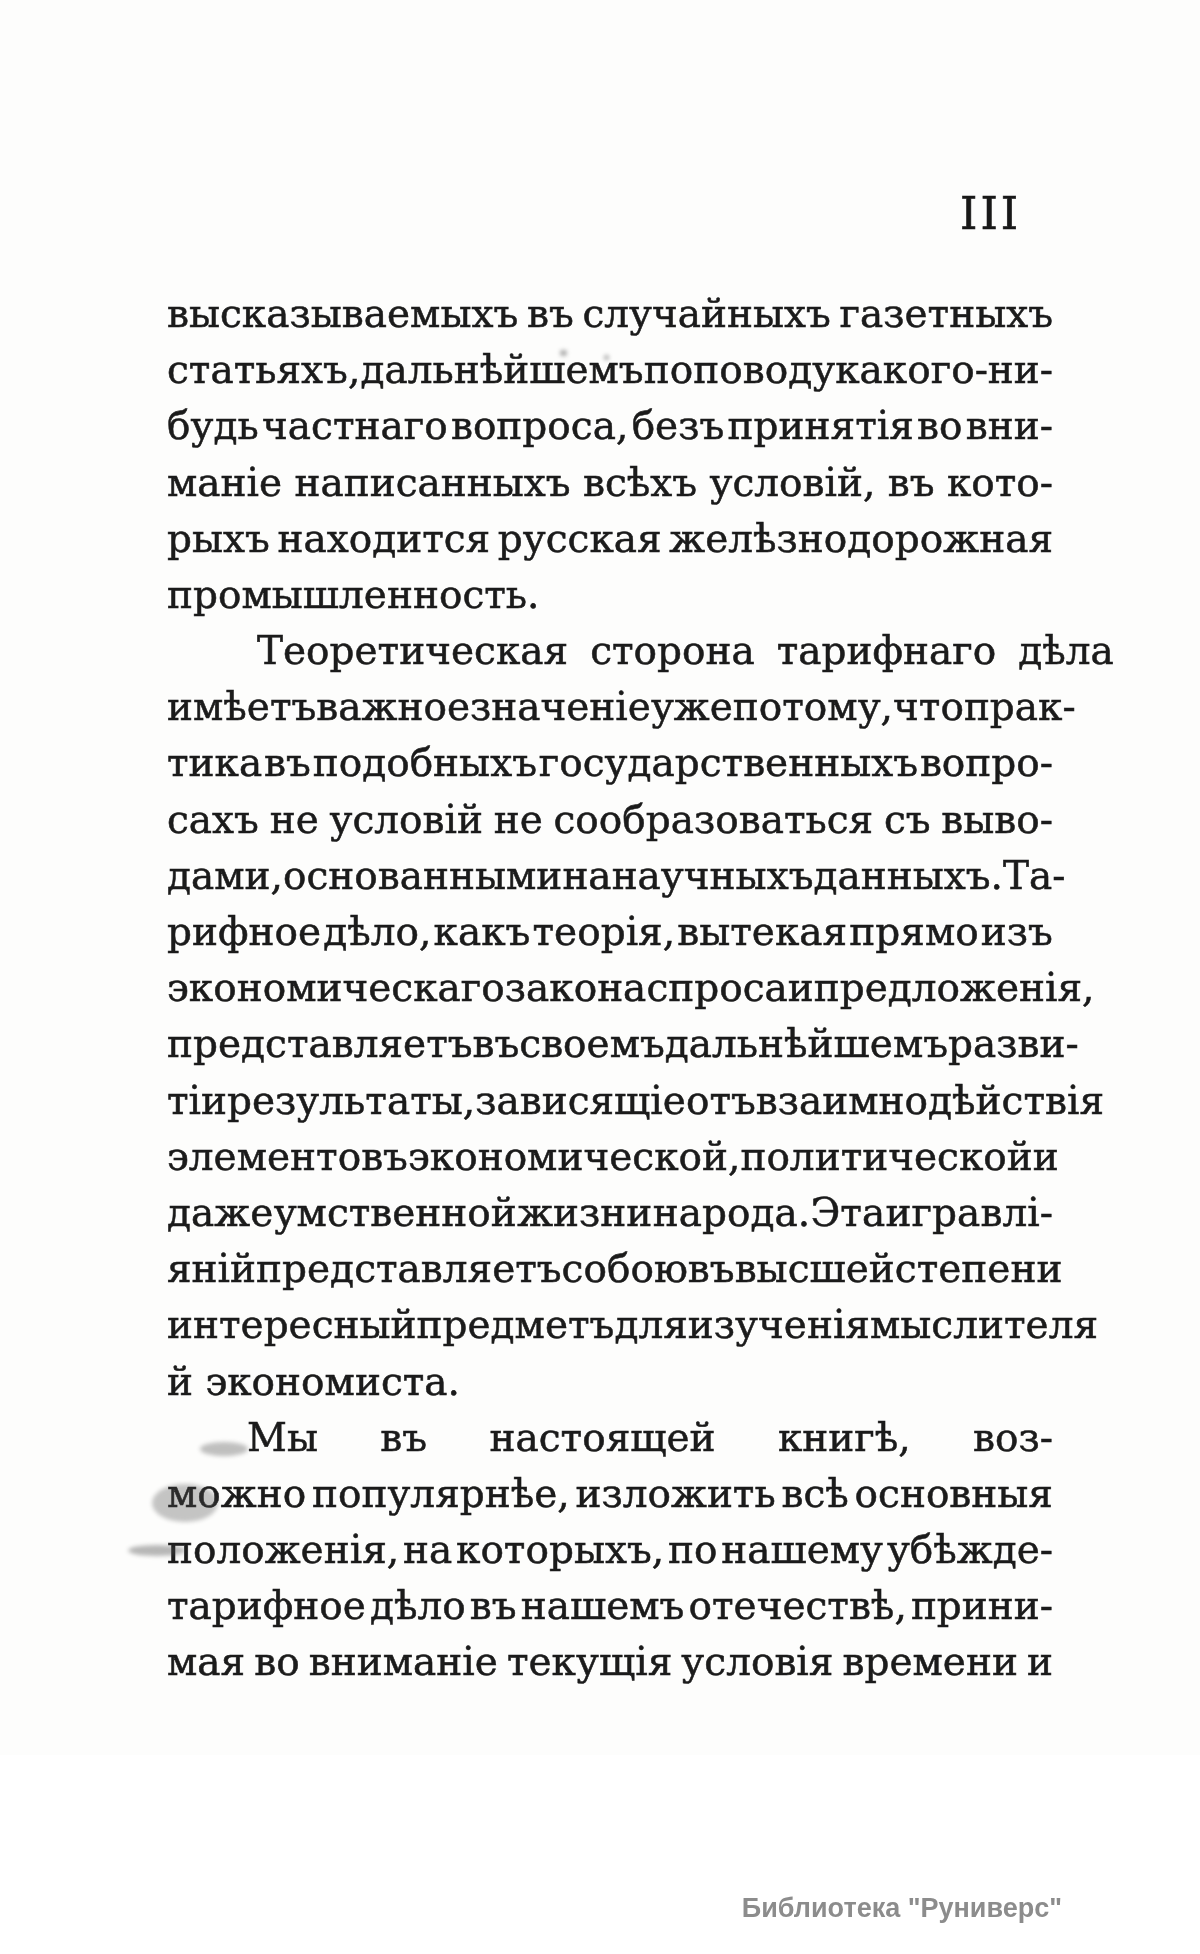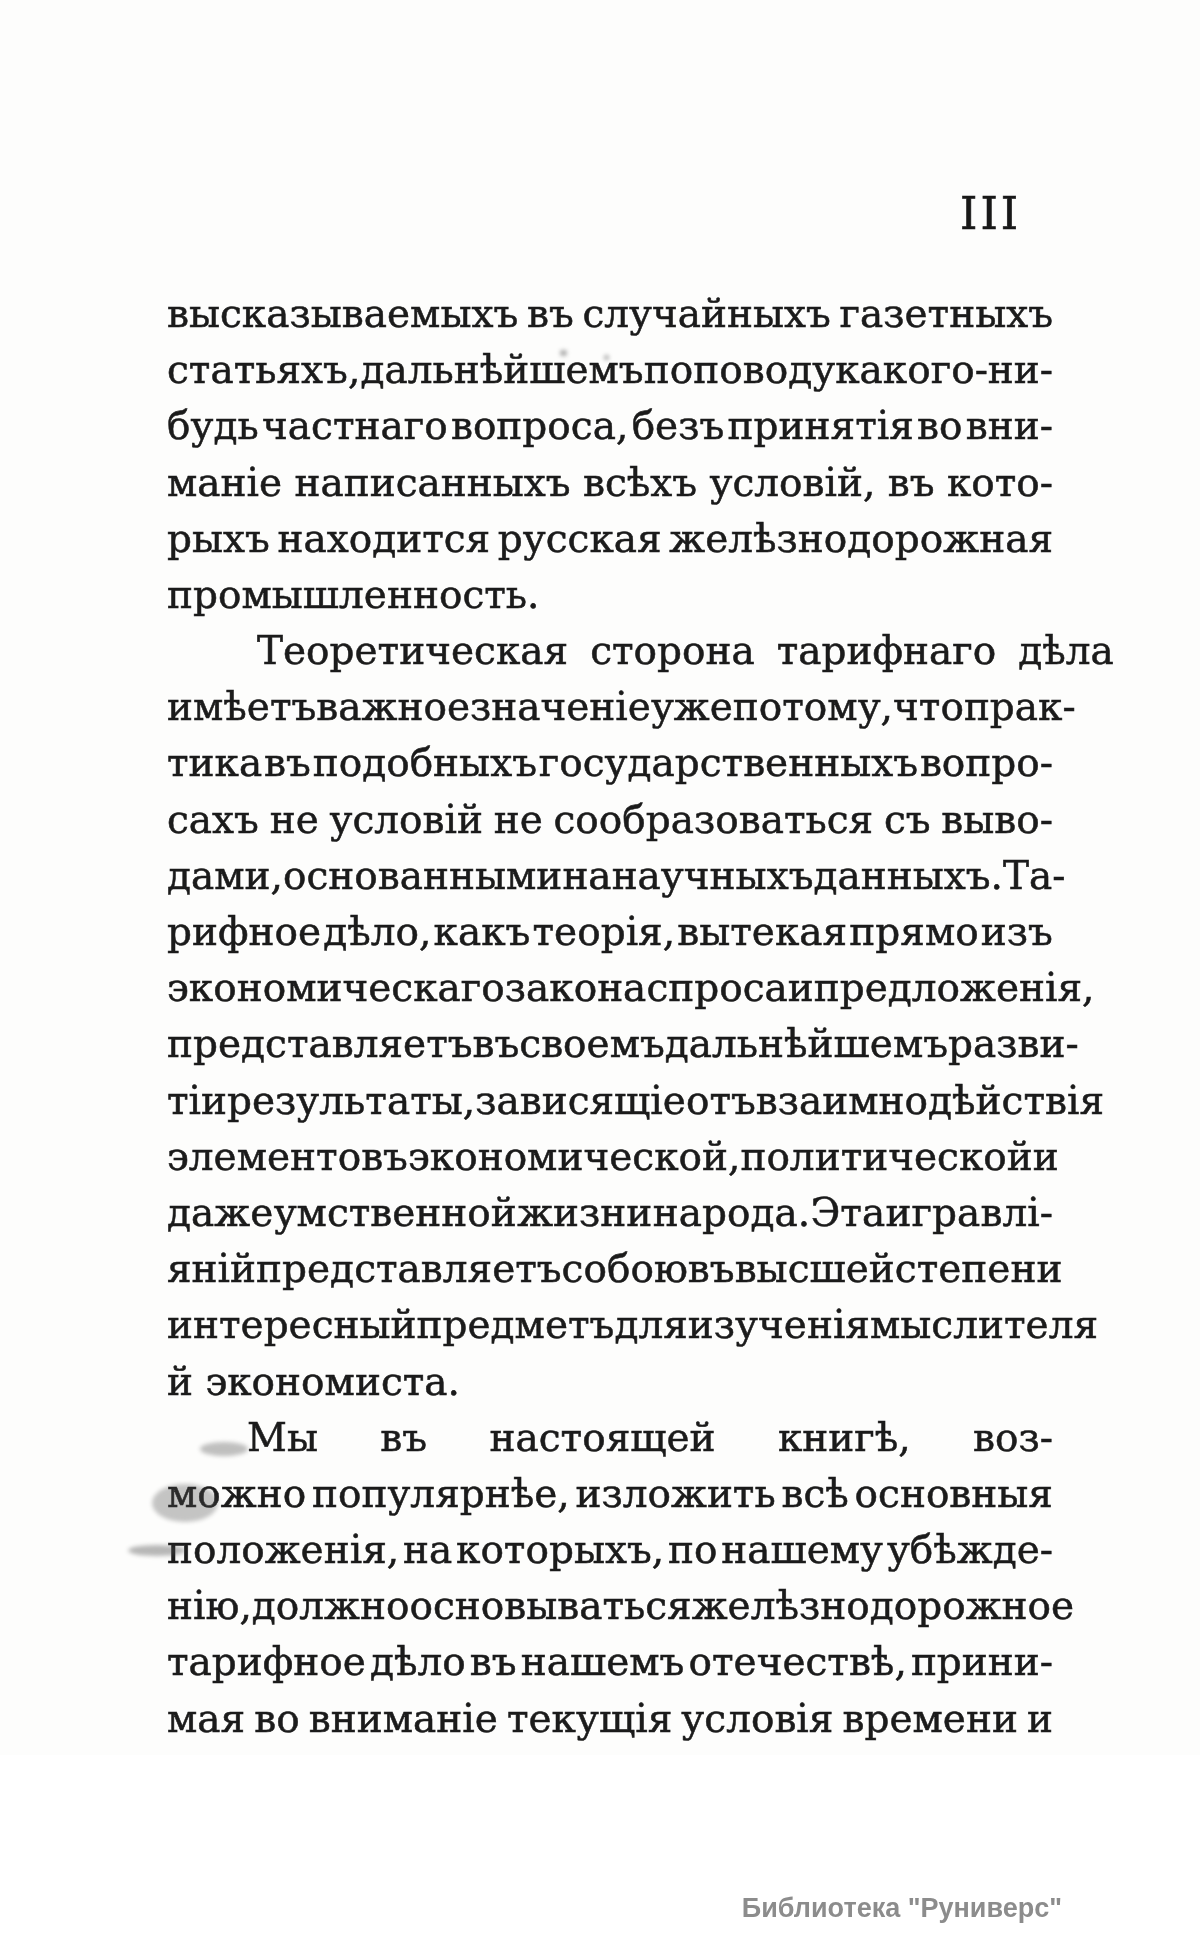--- a/index.html
+++ b/index.html
@@ -211,26 +211,20 @@
       </div>
       <div class="line">
         <span>положенія,</span>
         <span>на</span>
         <span>которыхъ,</span>
         <span>по</span>
         <span>нашему</span>
         <span>убѣжде-</span>
       </div>
       <div class="line">
-        <span>нію,</span>
-        <span>должно</span>
-        <span>основываться</span>
-        <span>желѣзнодорожное</span>
-      </div>
-      <div class="line">
         <span>тарифное</span>
         <span>дѣло</span>
         <span>въ</span>
         <span>нашемъ</span>
         <span>отечествѣ,</span>
         <span>прини-</span>
       </div>
       <div class="line">
         <span>мая</span>
         <span>во</span>

